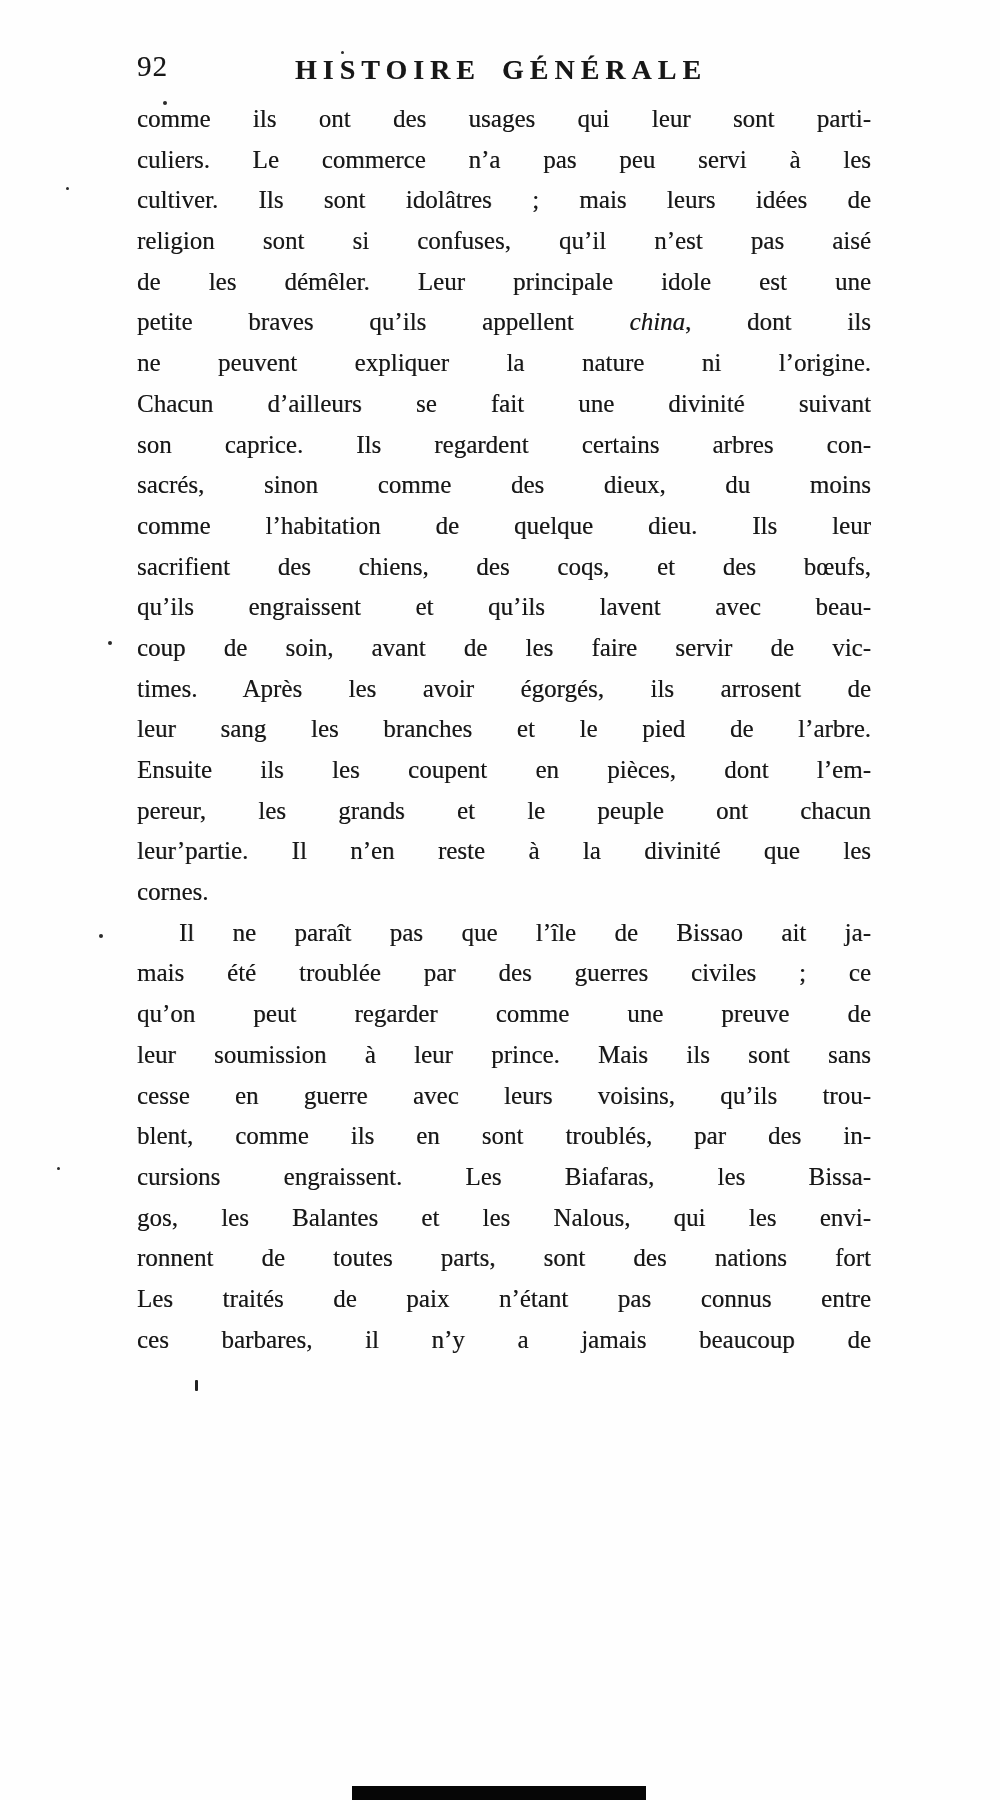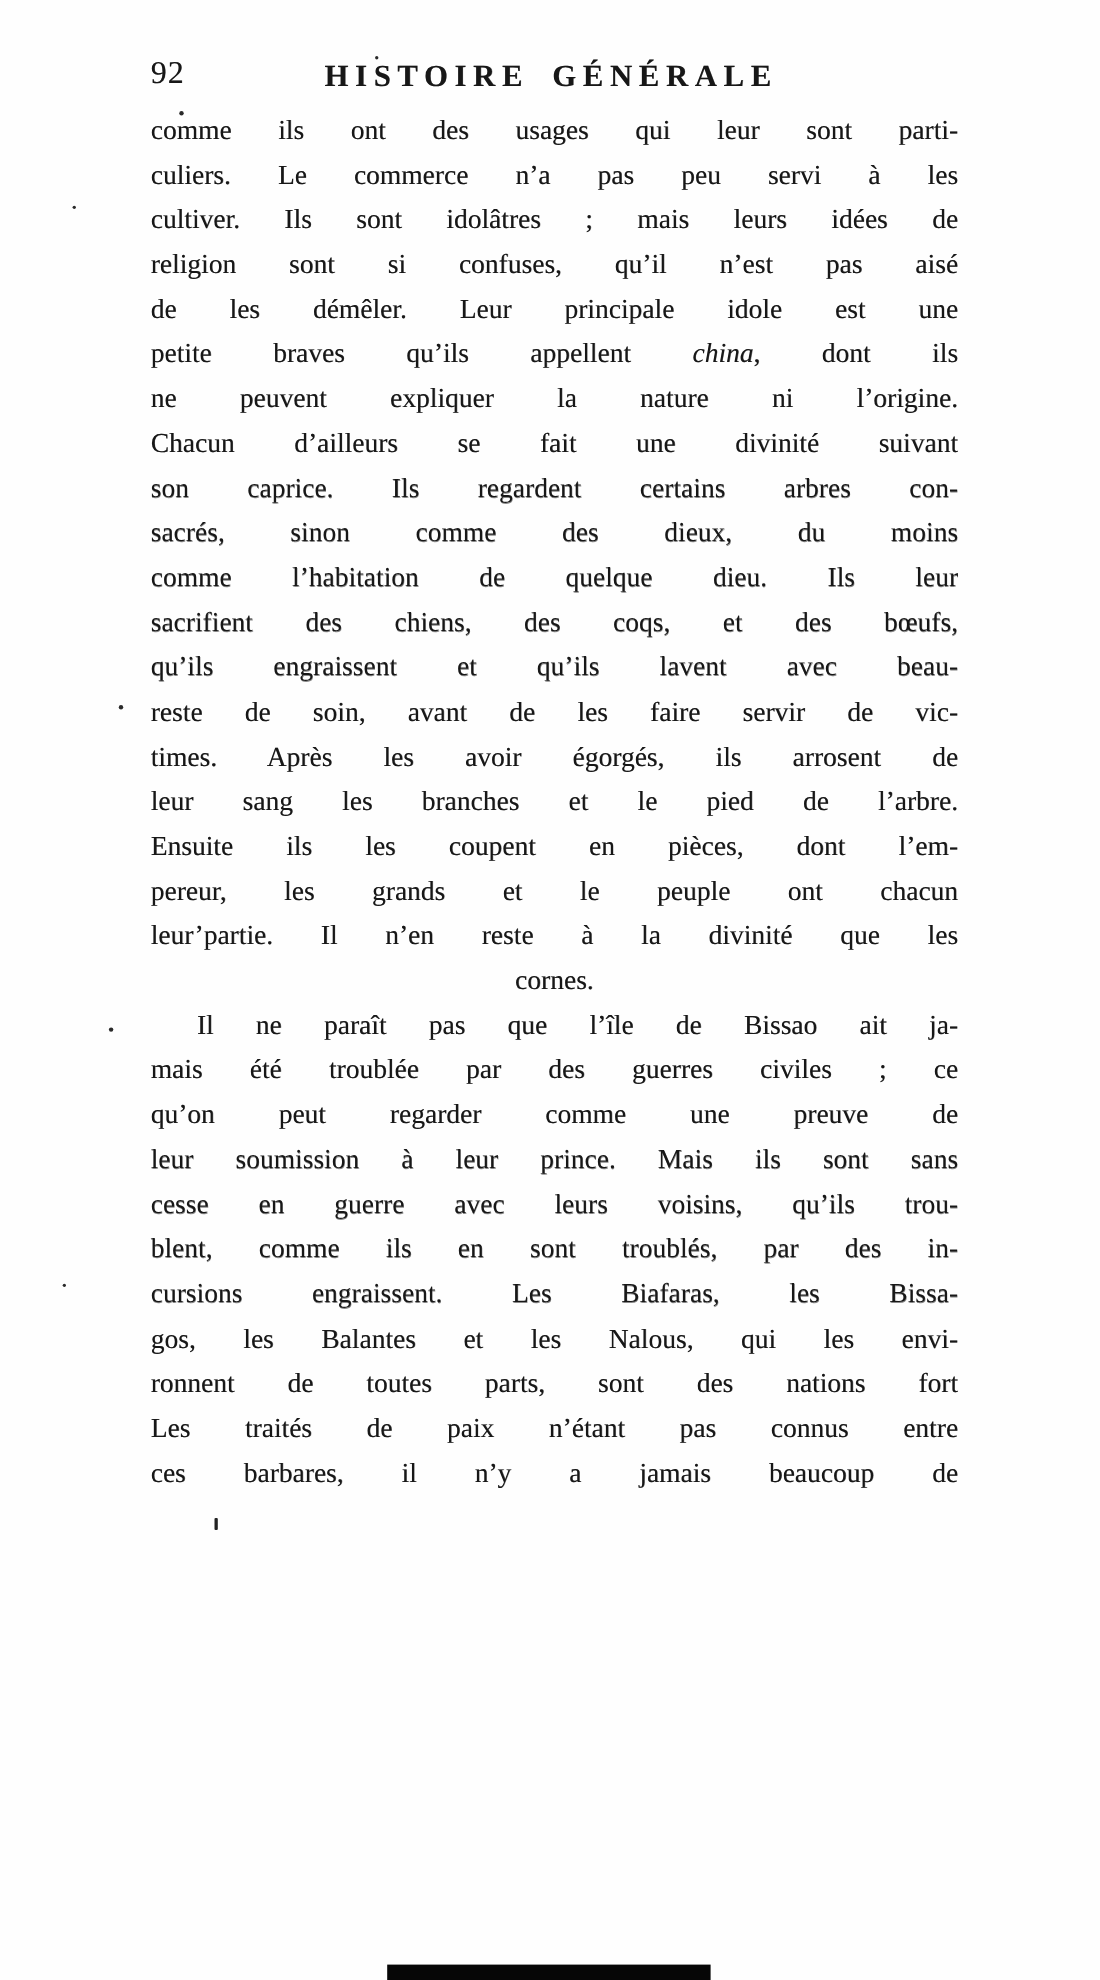--- a/index.html
+++ b/index.html
@@ -43,21 +43,21 @@
     top: 99px;
     width: 734px;
     font-size: 25px;
     line-height: 40.7px;
     text-shadow: 0.35px 0.35px 0.5px rgba(20,20,20,0.5);
   }
   .line {
     height: 40.7px;
     overflow: hidden;
     white-space: normal;
-    text-align: center;
+    text-align: left;
   }
   .line.fill {
     text-align: justify;
     text-align-last: justify;
   }
   .line.indent {
     padding-left: 42px;
     box-sizing: border-box;
   }
   .line em {
@@ -97,21 +97,21 @@
       <div class="line fill">religion sont si confuses, qu’il n’est pas aisé</div>
       <div class="line fill">de les démêler. Leur principale idole est une</div>
       <div class="line fill"><span>petite braves qu’ils appellent </span><em>china</em><span>, dont ils</span></div>
       <div class="line fill">ne peuvent expliquer la nature ni l’origine.</div>
       <div class="line fill">Chacun d’ailleurs se fait une divinité suivant</div>
       <div class="line fill">son caprice. Ils regardent certains arbres con-</div>
       <div class="line fill">sacrés, sinon comme des dieux, du moins</div>
       <div class="line fill">comme l’habitation de quelque dieu. Ils leur</div>
       <div class="line fill">sacrifient des chiens, des coqs, et des bœufs,</div>
       <div class="line fill">qu’ils engraissent et qu’ils lavent avec beau-</div>
-      <div class="line fill">reste de soin, avant de les faire servir de vic-</div>
+      <div class="line fill">coup de soin, avant de les faire servir de vic-</div>
       <div class="line fill">times. Après les avoir égorgés, ils arrosent de</div>
       <div class="line fill">leur sang les branches et le pied de l’arbre.</div>
       <div class="line fill">Ensuite ils les coupent en pièces, dont l’em-</div>
       <div class="line fill">pereur, les grands et le peuple ont chacun</div>
       <div class="line fill">leur’partie. Il n’en reste à la divinité que les</div>
       <div class="line">cornes.</div>
       <div class="line fill indent">Il ne paraît pas que l’île de Bissao ait ja-</div>
       <div class="line fill">mais été troublée par des guerres civiles ; ce</div>
       <div class="line fill">qu’on peut regarder comme une preuve de</div>
       <div class="line fill">leur soumission à leur prince. Mais ils sont sans</div>

